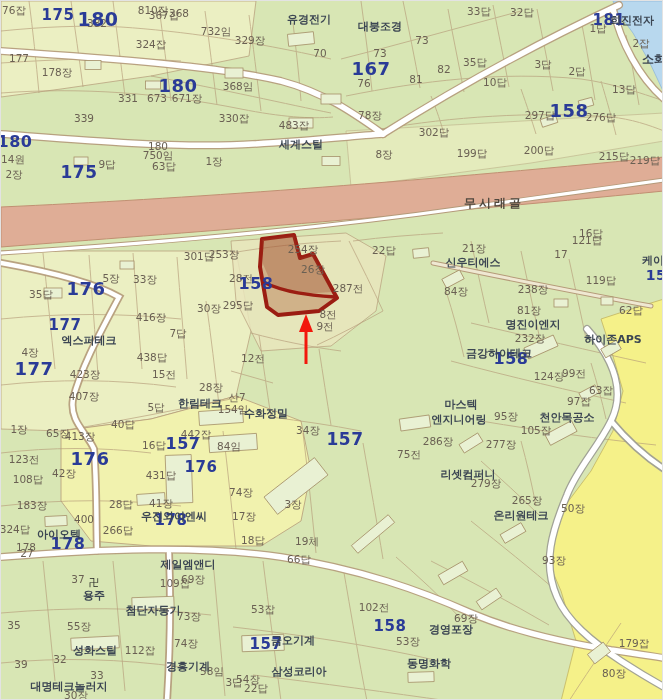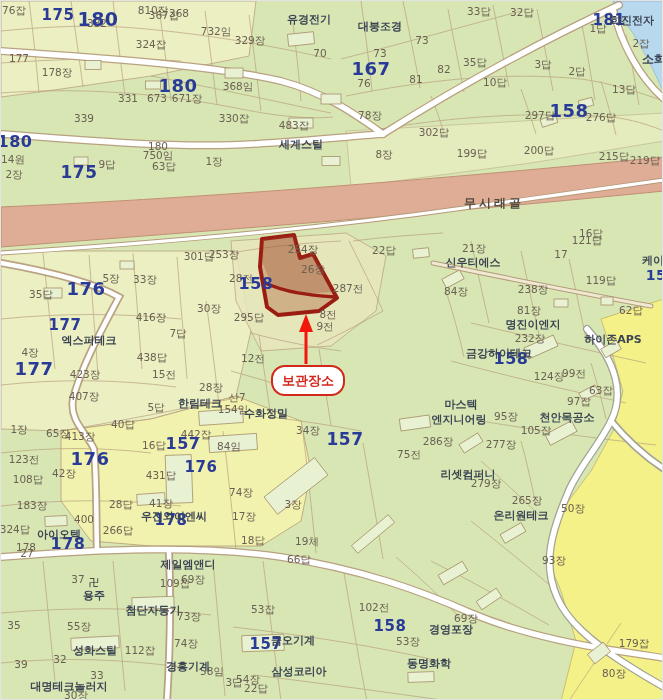--- a/index.html
+++ b/index.html
@@ -193,21 +193,21 @@
       <span class="lbl lbl-parcel" style="left: 613px; top: 155px;">215답</span>
       <span class="lbl lbl-parcel" style="left: 644px; top: 159px;">219답</span>
       <span class="lbl lbl-parcel" style="left: 597px; top: 27px;">1답</span>
       <span class="lbl lbl-parcel" style="left: 640px; top: 42px;">2잡</span>
       <span class="lbl lbl-parcel" style="left: 198px; top: 255px;">301답</span>
       <span class="lbl lbl-parcel" style="left: 223px; top: 253px;">253장</span>
       <span class="lbl lbl-parcel" style="left: 302px; top: 248px;">254장</span>
       <span class="lbl lbl-parcel" style="left: 292px; top: 268px; margin-left: 20px;">26장</span>
       <span class="lbl lbl-parcel" style="left: 383px; top: 249px;">22답</span>
       <span class="lbl lbl-parcel" style="left: 347px; top: 287px;">287전</span>
-      <span class="lbl lbl-parcel" style="left: 248px; top: 304px; margin-top: 12px;">295답</span>
+      <span class="lbl lbl-parcel" style="left: 237px; top: 304px;">295답</span>
       <span class="lbl lbl-parcel" style="left: 240px; top: 277px;">28전</span>
       <span class="lbl lbl-parcel" style="left: 327px; top: 313px;">8전</span>
       <span class="lbl lbl-parcel" style="left: 324px; top: 325px;">9전</span>
       <span class="lbl lbl-parcel" style="left: 252px; top: 357px;">12전</span>
       <span class="lbl lbl-parcel" style="left: 110px; top: 277px;">5장</span>
       <span class="lbl lbl-parcel" style="left: 144px; top: 278px;">33장</span>
       <span class="lbl lbl-parcel" style="left: 40px; top: 293px;">35답</span>
       <span class="lbl lbl-parcel" style="left: 150px; top: 316px;">416장</span>
       <span class="lbl lbl-parcel" style="left: 208px; top: 307px;">30장</span>
       <span class="lbl lbl-parcel" style="left: 29px; top: 351px;">4장</span>
@@ -340,17 +340,14 @@
       <span class="lbl lbl-company" style="left: 292px; top: 639px;">금오기계</span>
       <span class="lbl lbl-company" style="left: 298px; top: 670px;">삼성코리아</span>
       <span class="lbl lbl-company" style="left: 450px; top: 628px;">경영포장</span>
       <span class="lbl lbl-company" style="left: 428px; top: 662px;">동명화학</span>
       <span class="lbl lbl-company" style="left: 93px; top: 594px; font-size: 11px;">용주</span>
       <span class="lbl lbl-company" style="left: 653px; top: 58px; font-size: 12px;">소화</span>
       <span class="lbl lbl-road" style="left: 493px; top: 202px;">무시래골</span>
       <span class="lbl lbl-icon" style="left: 93px; top: 582px;">卍</span>
     </div>
 
-  <div class="callout">
-    <span>보관장소</span>
-  </div>
 
 </div>
 
 </body></html>

